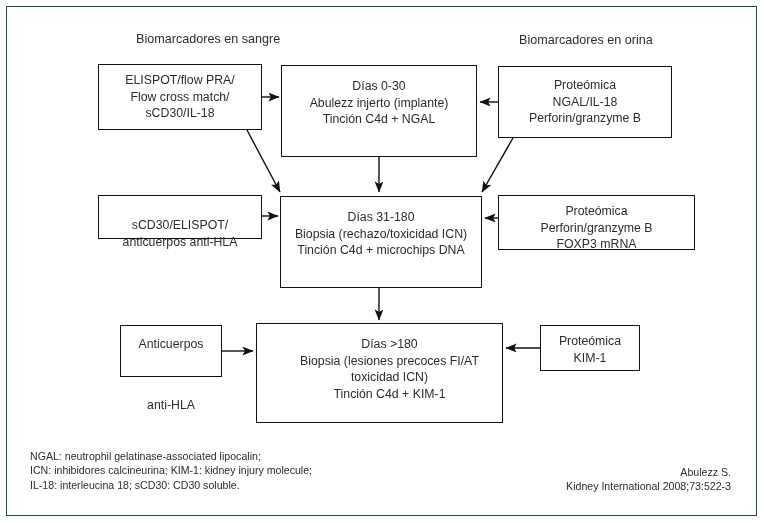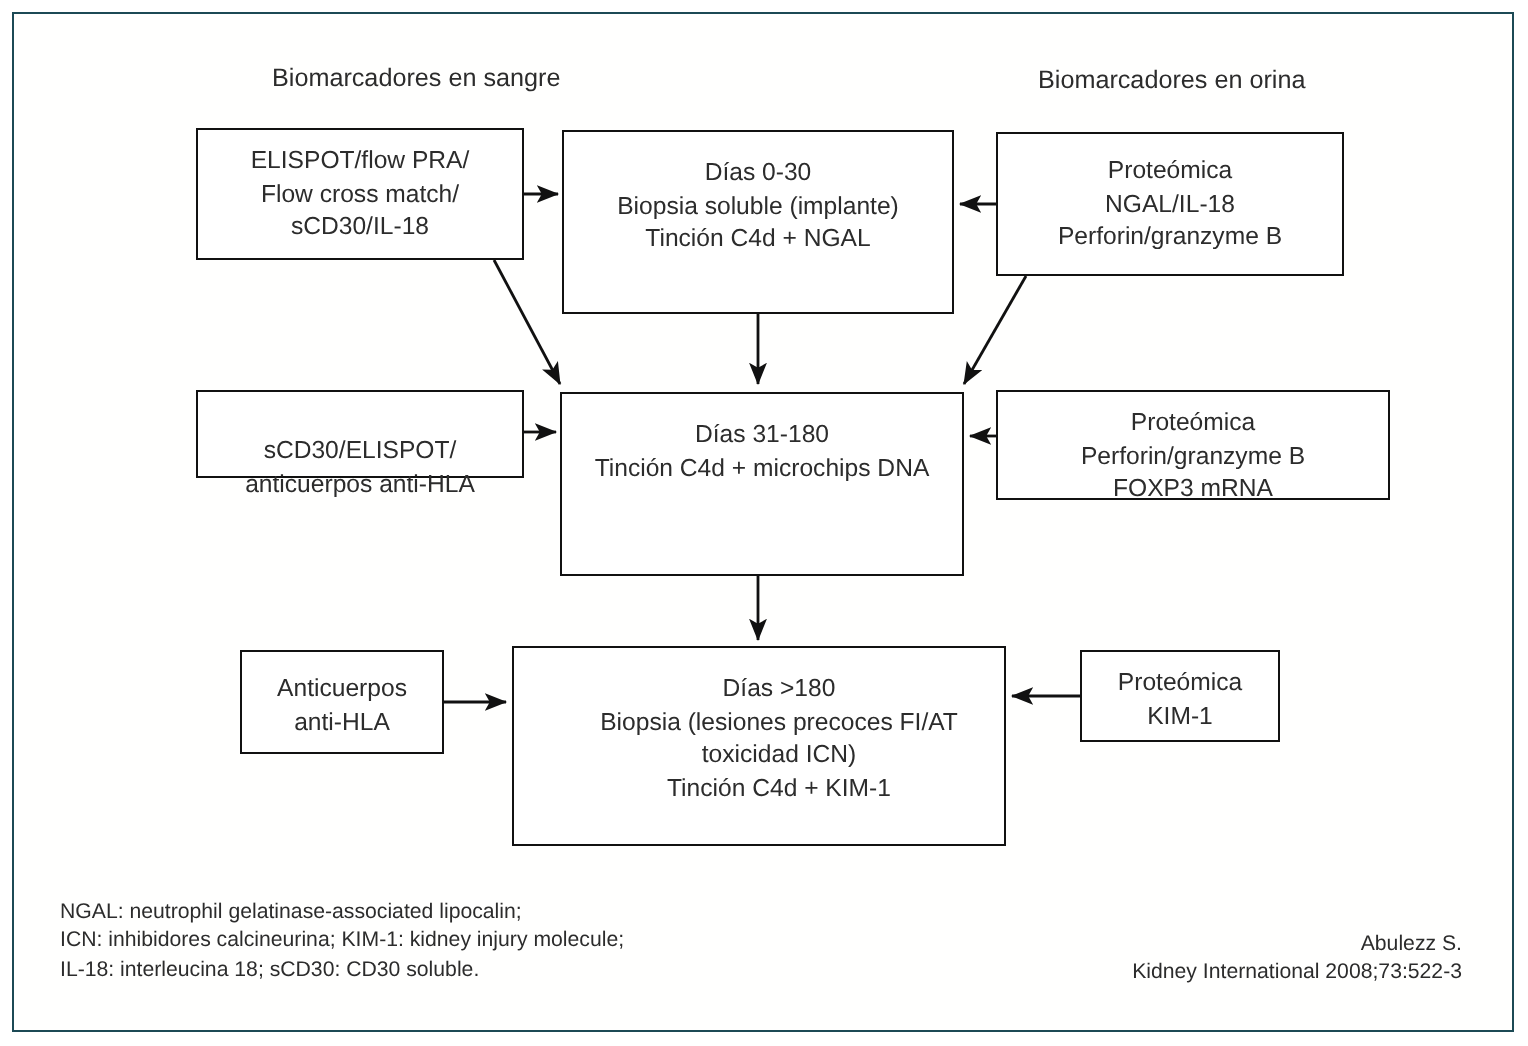--- a/index.html
+++ b/index.html
@@ -79,21 +79,21 @@
 
   
   #node-blood-early   { left:98px;  top:64px;  width:164px; height:66px; }
   #node-stage-early   { left:281px; top:65px;  width:196px; height:92px; padding-top:12px; }
   #node-urine-early   { left:498px; top:66px;  width:174px; height:72px; padding-top:10px; }
 
   #node-blood-mid     { left:98px;  top:195px; width:164px; height:44px; padding-top:21px; }
   #node-stage-mid     { left:280px; top:196px; width:202px; height:92px; padding-top:12px; }
   #node-urine-mid     { left:498px; top:195px; width:197px; height:55px; padding-top:7px; }
 
-  #node-blood-late    { left:120px; top:325px; width:102px; height:52px; padding-top:10px; }
+  #node-blood-late    { left:120px; top:325px; width:102px; height:52px; padding-top:10px;gap:44px; }
   #node-stage-late    { left:256px; top:323px; width:247px; height:100px; padding-top:12px;padding-left:20px; }
   #node-urine-late    { left:540px; top:325px; width:100px; height:46px; padding-top:7px; }
 
   #hdr-blood { left:99px;  top:32px; }
   #hdr-urine { left:482px; top:33px; }
 
   #footnote-block { left:30px;  top:449px; }
   #credit-block   { left:481px; top:465px; width:250px; }
 </style>
 </head>
@@ -131,37 +131,38 @@
   <div class="hdr" id="hdr-urine">Biomarcadores en orina</div>
 
   <div class="node" id="node-blood-early">
     <span class="ln">ELISPOT/flow PRA/</span>
     <span class="ln">Flow cross match/</span>
     <span class="ln">sCD30/IL-18</span>
   </div>
 
   <div class="node" id="node-stage-early">
     <span class="ln">Días 0-30</span>
-    <span class="ln">Biopsia soluble (implante)</span>
+    <span class="ln">Abulezz injerto (implante)</span>
     <span class="ln">Tinción C4d + NGAL</span>
   </div>
 
   <div class="node" id="node-urine-early">
     <span class="ln">Proteómica</span>
     <span class="ln">NGAL/IL-18</span>
     <span class="ln">Perforin/granzyme B</span>
   </div>
 
   <div class="node" id="node-blood-mid">
     <span class="ln">sCD30/ELISPOT/</span>
     <span class="ln">anticuerpos anti-HLA</span>
   </div>
 
   <div class="node" id="node-stage-mid">
     <span class="ln">Días 31-180</span>
+    <span class="ln">Biopsia (rechazo/toxicidad ICN)</span>
     <span class="ln">Tinción C4d + microchips DNA</span>
   </div>
 
   <div class="node" id="node-urine-mid">
     <span class="ln">Proteómica</span>
     <span class="ln">Perforin/granzyme B</span>
     <span class="ln">FOXP3 mRNA</span>
   </div>
 
   <div class="node" id="node-blood-late">

